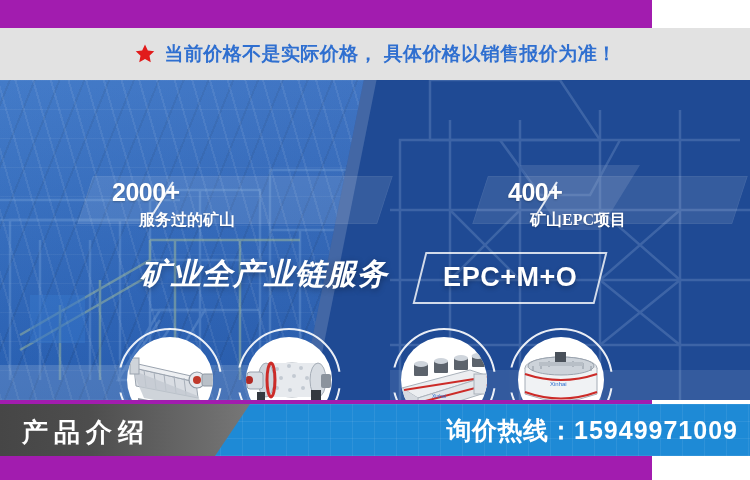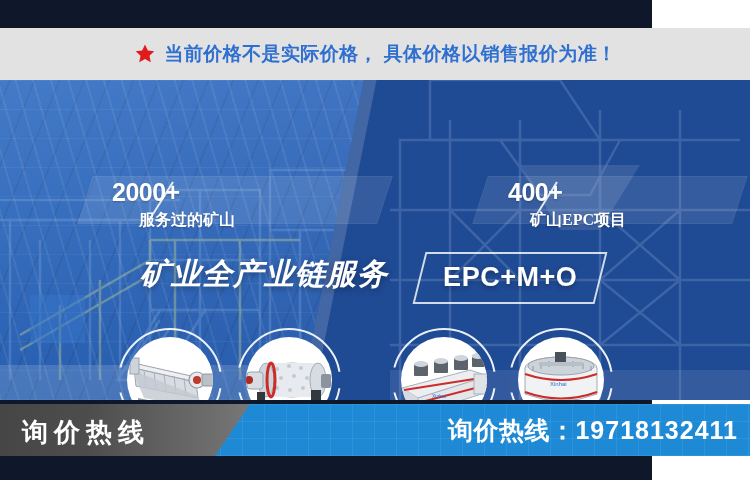--- a/index.html
+++ b/index.html
@@ -2,21 +2,21 @@
 <html><head>
 <meta charset="utf-8">
 <style>
   * { box-sizing: border-box; margin: 0; padding: 0; }
   html, body {
     width: 750px; height: 480px;
     background: #ffffff;
     font-family: "Liberation Sans", "DejaVu Sans", sans-serif;
     overflow: hidden;
   }
-  #page { position: relative; width: 652px; height: 480px; background: #0f172a; }
+  #page { position: relative; width: 652px; height: 480px; background: #a21caf; }
 
   
   .notice-bar {
     position: absolute; left: 0; top: 28px; width: 750px; height: 52px;
     background: #e2e2e2;
     display: flex; align-items: center; justify-content: center;
   }
   .notice-star { width: 22px; height: 22px; margin-right: 9px; flex: none; display:block; }
   .notice-text {
     color: #2f6fd0; font-size: 19px; font-weight: bold;
@@ -338,19 +338,19 @@
         </svg>
       </div>
       <div class="ring"></div>
     </div>
 
   </div>
 
   <div class="bottom-bar">
     <div class="bb-blue"></div>
     <div class="bb-gray"></div>
-    <div class="bb-title">询价热线</div>
+    <div class="bb-title">产品介绍</div>
     <div class="bb-hotline">
-      <span>询价热线：</span><span class="num">19718132411</span>
+      <span>询价热线：</span><span class="num">15949971009</span>
     </div>
   </div>
 
 </div>
 
 </body></html>

